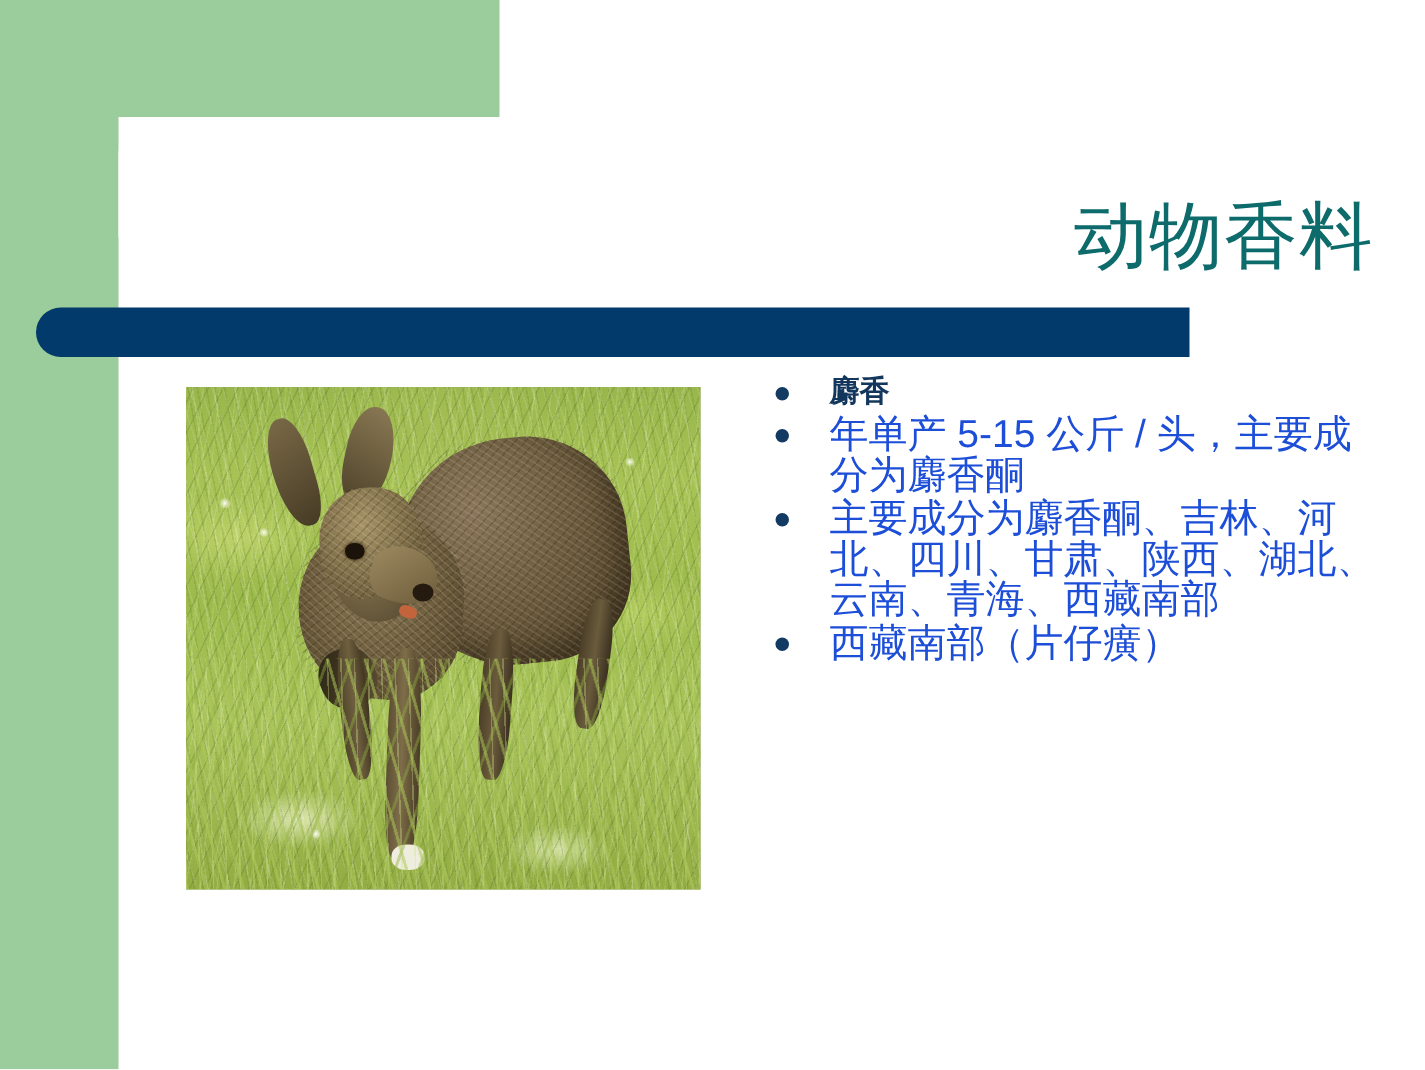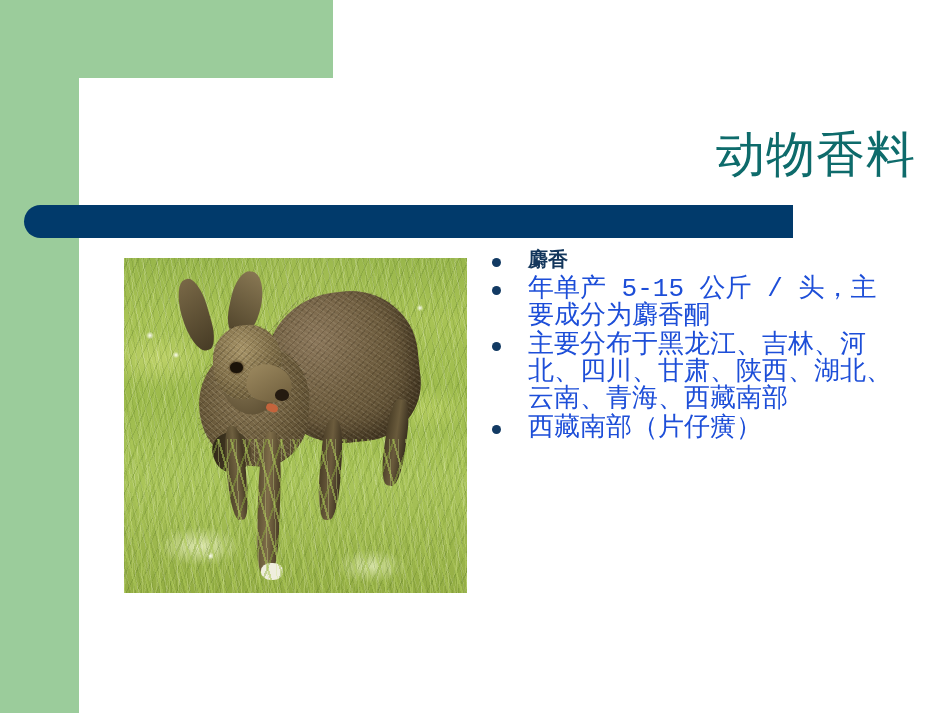--- a/index.html
+++ b/index.html
@@ -6,21 +6,21 @@
     margin: 0;
     padding: 0;
     background: #ffffff;
   }
   #slide {
     position: relative;
     width: 950px;
     height: 713px;
     background: #ffffff;
     overflow: hidden;
-    font-family: Liberation Mono, monospace;
+    font-family: Liberation Sans, sans-serif;
   }
 
   
   .green-left-band {
     position: absolute;
     left: 0;
     top: 0;
     width: 79px;
     height: 713px;
     background: #9BCC9B;
@@ -247,21 +247,21 @@
     left: 0; bottom: 0; width: 100%; height: 46%;
     background-image:
       repeating-linear-gradient(74deg, rgba(172,199,88,0.55) 0 2px, rgba(0,0,0,0) 2px 12px),
       repeating-linear-gradient(-70deg, rgba(142,172,64,0.45) 0 2px, rgba(0,0,0,0) 2px 15px),
       repeating-linear-gradient(88deg, rgba(206,226,136,0.35) 0 1px, rgba(0,0,0,0) 1px 9px);
   }
 
   
   .bullets {
     position: absolute;
-    left: 492px;
+    left: 517px;
     top: 248px;
     width: 400px;
     color: #24486E;
   }
   .bullet-row {
     display: flex;
     align-items: flex-start;
     margin-bottom: 2px;
   }
   .bullet-dot {
@@ -348,21 +348,21 @@
       <span class="bullet-text lead">麝香</span>
     </div>
 
     <div class="bullet-row">
       <span class="bullet-dot"></span>
       <span class="bullet-text">年单产 5-15 公斤 / 头，主要成分为麝香酮</span>
     </div>
 
     <div class="bullet-row">
       <span class="bullet-dot"></span>
-      <span class="bullet-text">主要分布于黑龙江、吉林、河北、四川、甘肃、陕西、湖北、云南、青海、西藏南部</span>
+      <span class="bullet-text">主要成分为麝香酮、吉林、河北、四川、甘肃、陕西、湖北、云南、青海、西藏南部</span>
     </div>
 
     <div class="bullet-row">
       <span class="bullet-dot"></span>
       <span class="bullet-text">西藏南部（片仔癀）</span>
     </div>
 
   </div>
 
 </div>

